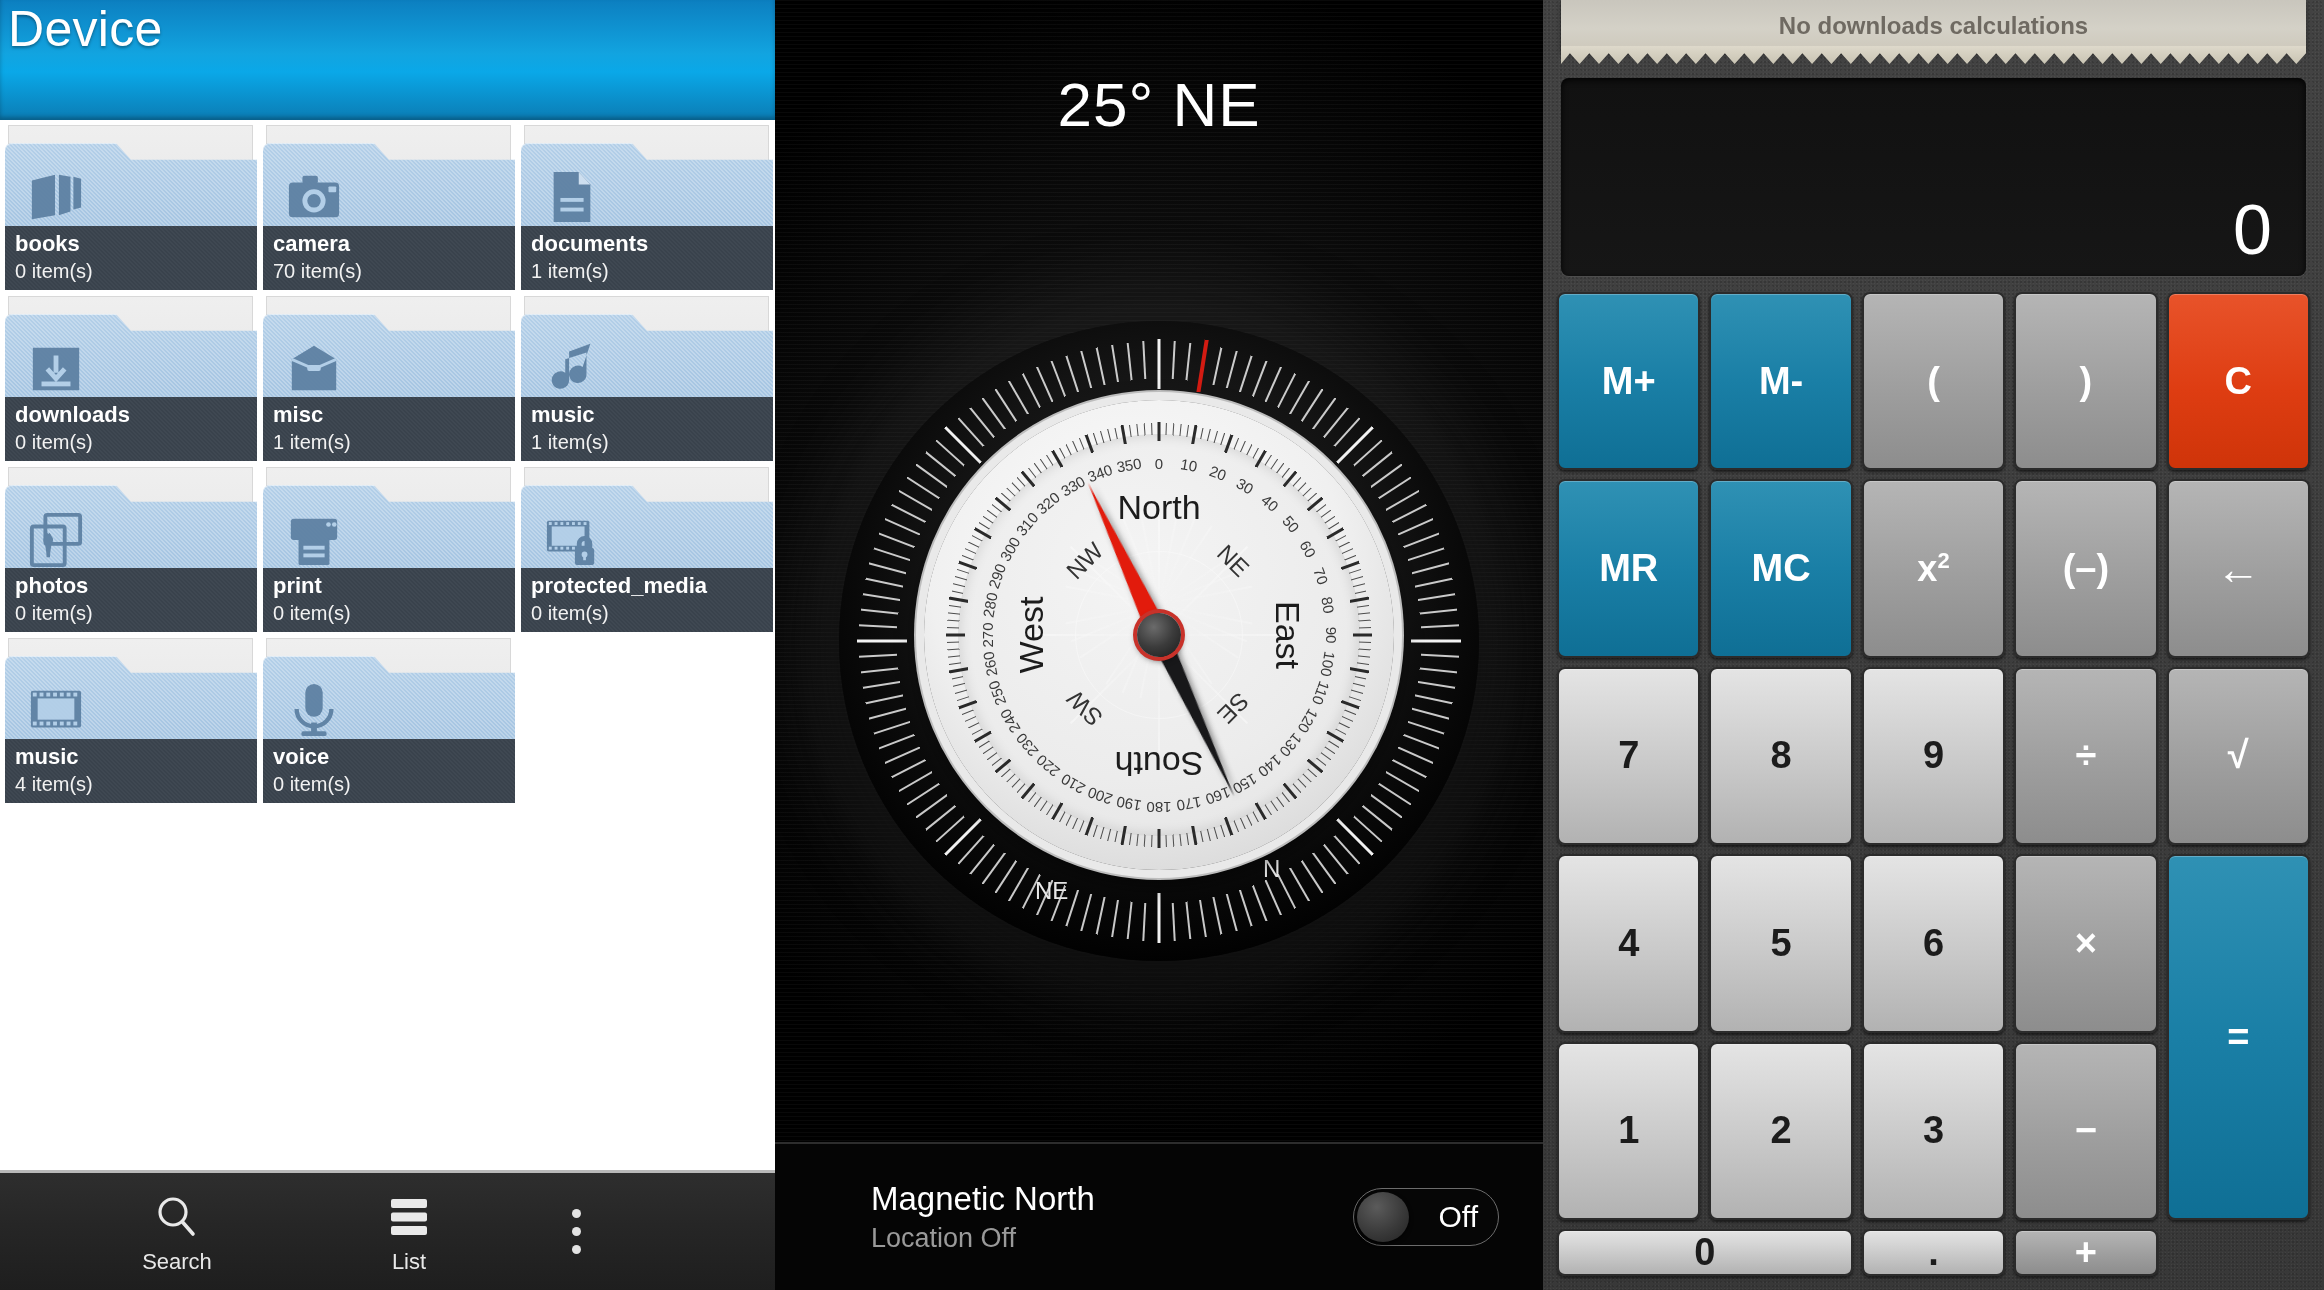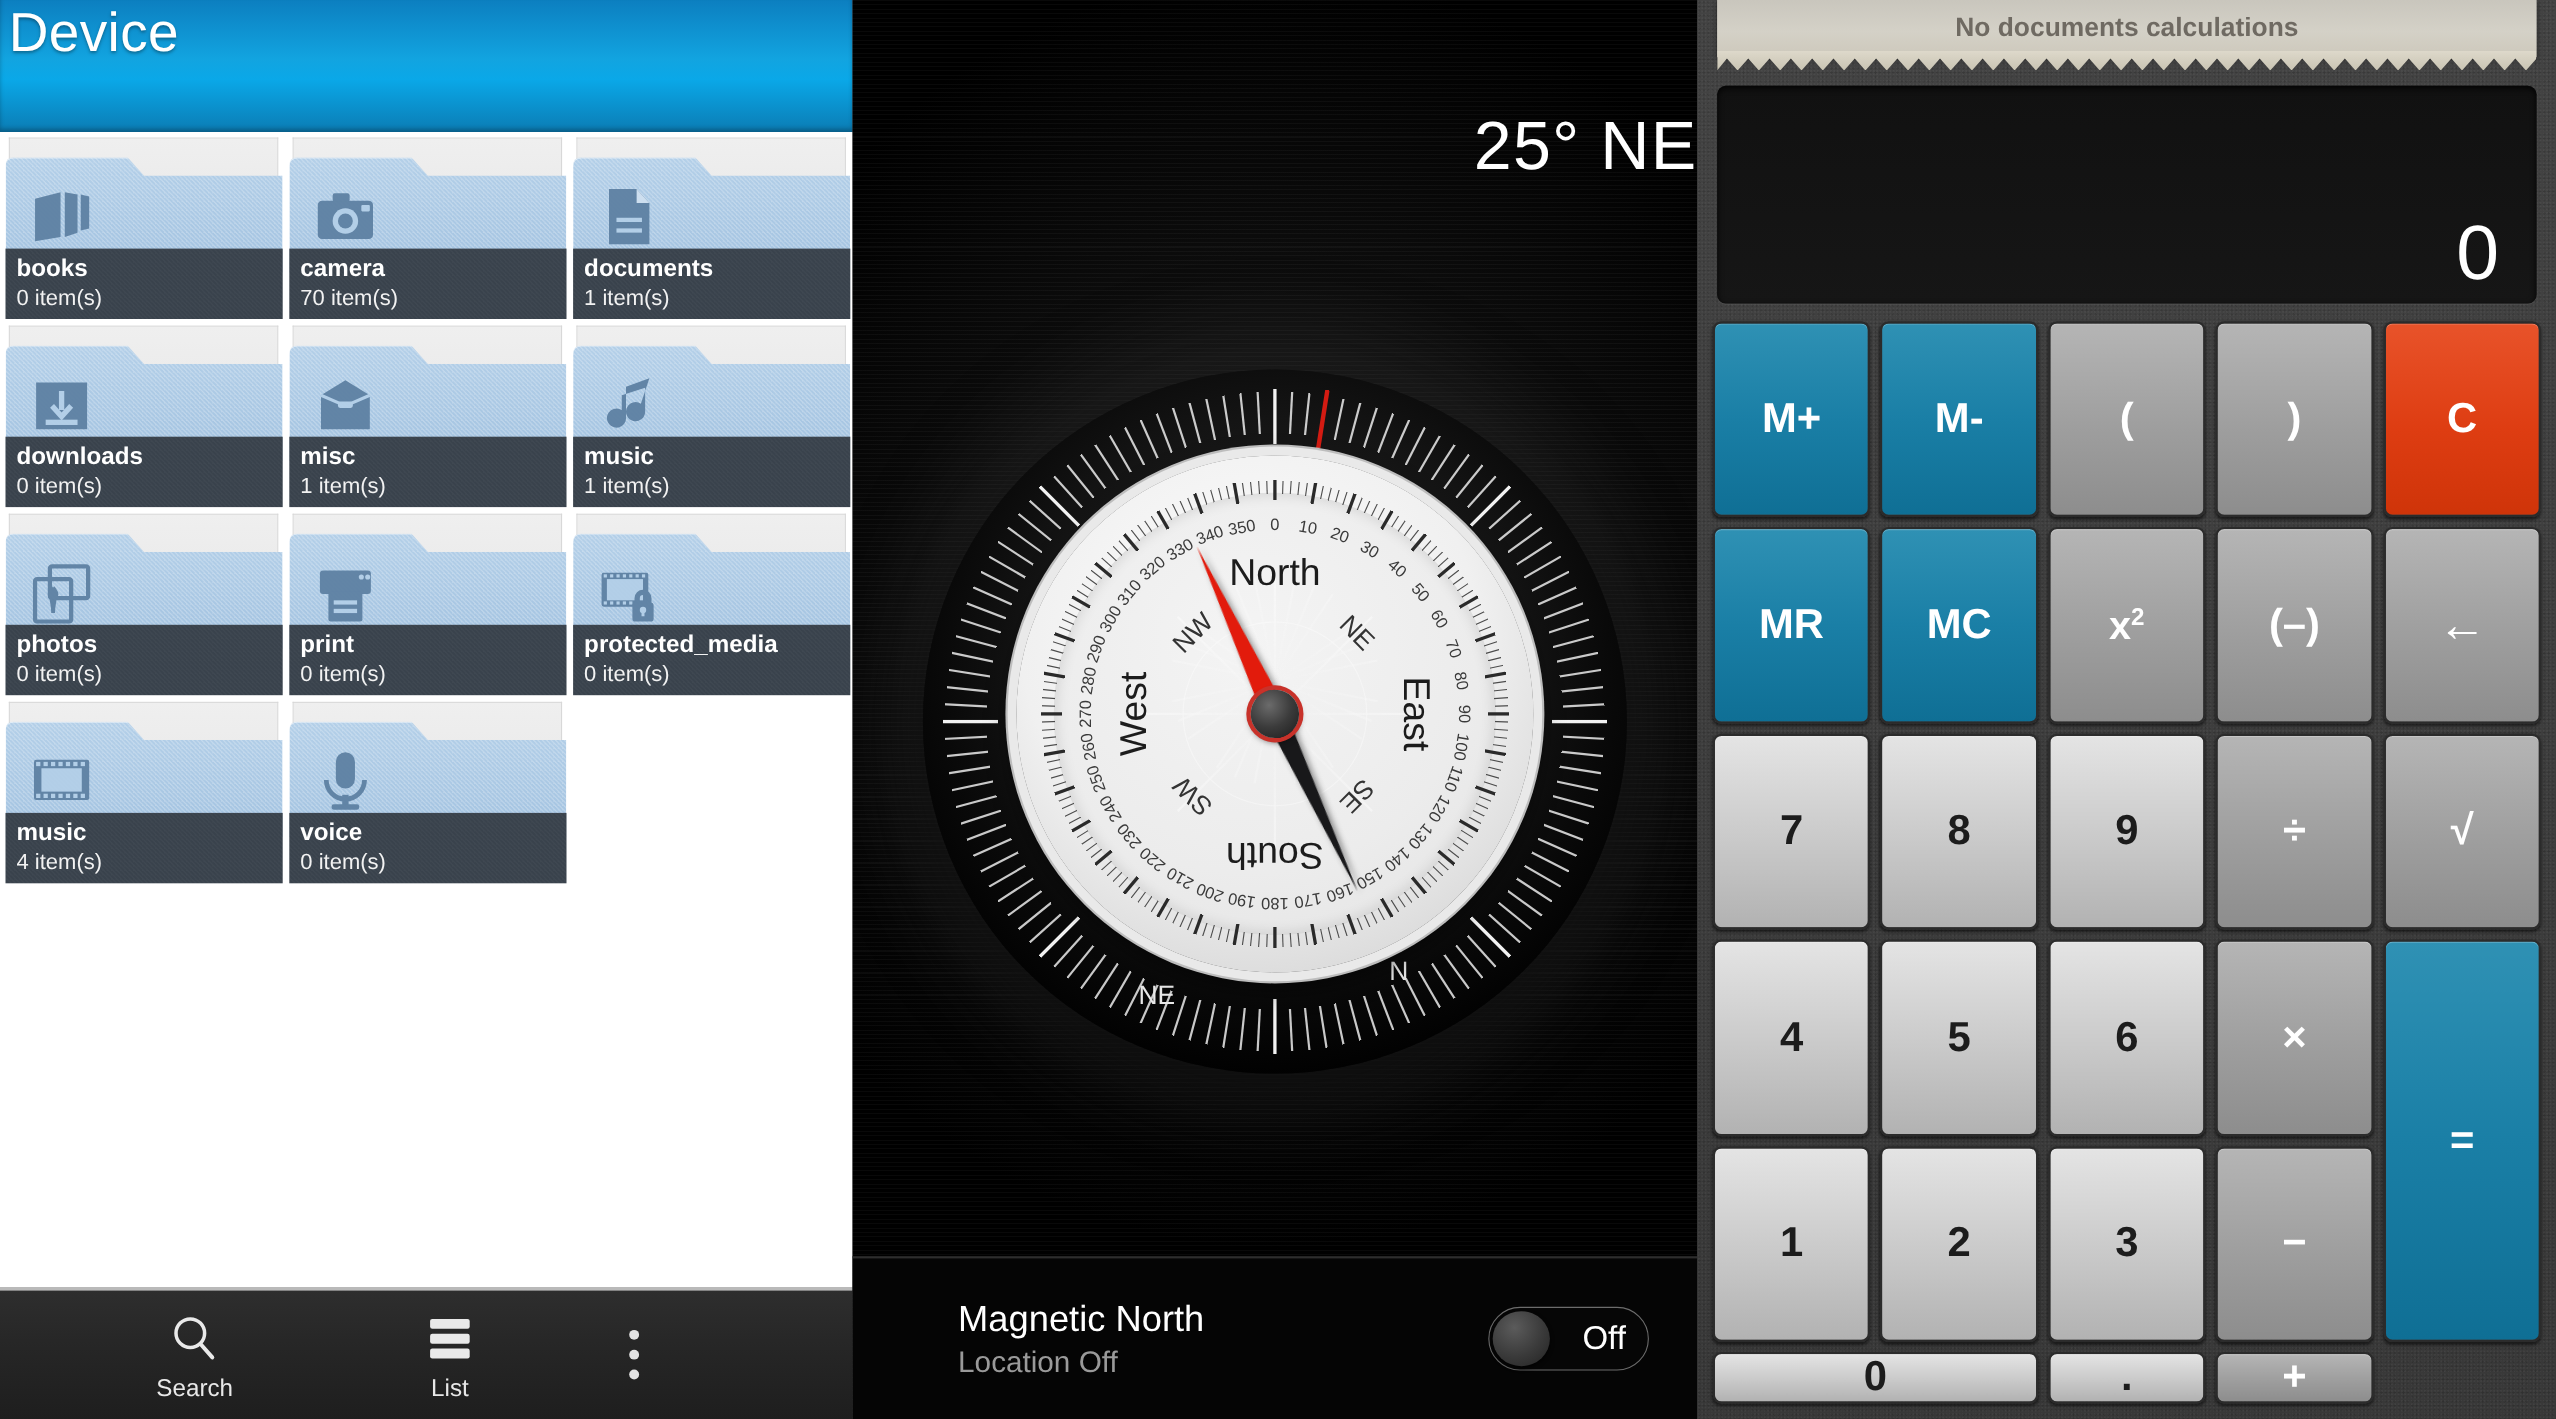--- a/index.html
+++ b/index.html
@@ -67,21 +67,21 @@
   .tb-list { margin-left:62px; }
   .tb-more { margin-left:52px; display:flex; flex-direction:column; gap:9px; align-items:center; justify-content:center; width:60px; height:90px;}
   .dot { width:9px; height:9px; border-radius:50%; background:#e3e3e3; }
 
   
   .cp { width:768px; height:1290px; position:relative; overflow:hidden;
         background:
           repeating-linear-gradient(180deg, rgba(255,255,255,.035) 0px, rgba(255,255,255,.035) 1px, rgba(0,0,0,0) 1px, rgba(0,0,0,0) 4px),
           radial-gradient(ellipse 70% 45% at 50% 43%, #1c1c1c 0%, #0c0c0c 55%, #000 100%);
         display:flex; flex-direction:column; }
-  .cp-heading { text-align:right; color:#fff; font-size:62px; font-weight:300; margin-top:98px; letter-spacing:1px; }
+  .cp-heading { text-align:center; color:#fff; font-size:62px; font-weight:300; margin-top:69px; letter-spacing:1px; }
   .cp-dialwrap { flex:1 1 auto; position:relative; }
 
   .bezel {
     position:absolute; left:50%; top:50%; transform:translate(-50%,-50%);
     width:640px; height:640px; border-radius:50%;
     background:radial-gradient(circle at 50% 42%, #2a2a2a 0%, #141414 46%, #090909 62%, #000 78%);
     box-shadow:0 0 70px 30px rgba(60,60,60,.30), 0 18px 40px rgba(0,0,0,.9);
   }
   .bezel-ticks { position:absolute; inset:0; border-radius:50%; overflow:hidden; }
   .bezel-ticks i {
@@ -864,21 +864,21 @@
       <div class="toggle">
         <div class="knob"></div>
         <div class="toggle-lbl">Off</div>
       </div>
     </div>
   </div>
 
   <div class="calc">
     <div class="tape">
       <div class="tape-paper">
-        <div class="tape-text">No documents calculations</div>
+        <div class="tape-text">No downloads calculations</div>
       </div>
       <div class="tape-zig"></div>
     </div>
     <div class="display">
       <div class="display-val">0</div>
     </div>
     <div class="keys" id="calc-keys">
         <div class="key k-teal">
           <span>M+</span>
         </div>

